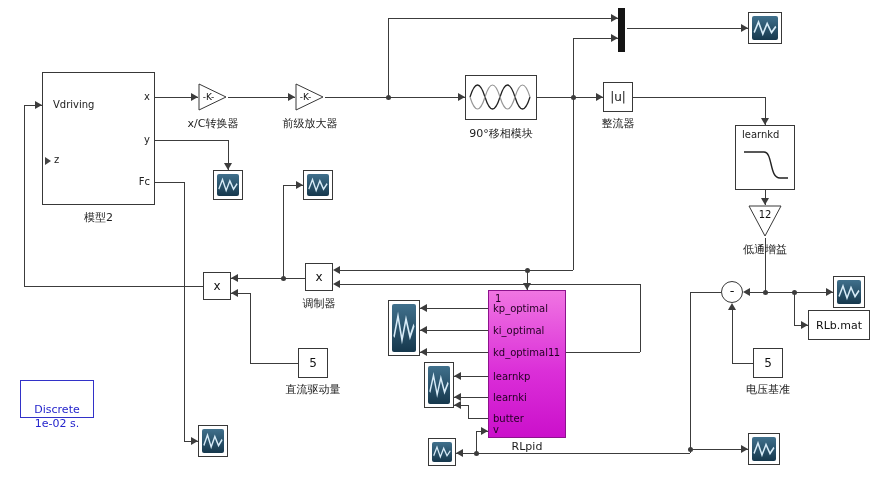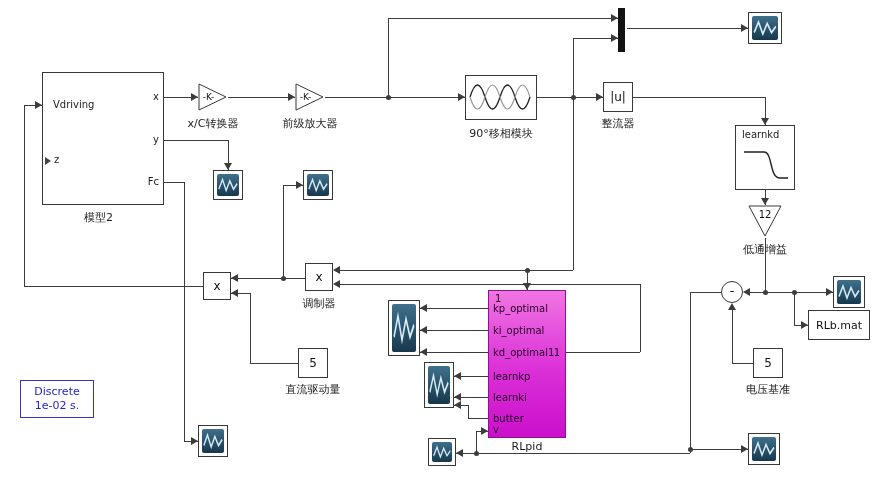--- a/index.html
+++ b/index.html
@@ -23,21 +23,21 @@
   .gain{position:absolute;}
   .gain svg{position:absolute;left:0;top:0;}
   .gtx{position:absolute;font-size:9px;color:#111;text-align:center;}
   .sum{position:absolute;border:1px solid #383838;border-radius:50%;background:#fff;box-sizing:border-box;}
   .sumsign{position:absolute;left:0;right:0;top:1px;text-align:center;font-size:13px;color:#111;}
   .rlpid{position:absolute;border:1px solid #8d128d;box-sizing:border-box;
          background:linear-gradient(180deg,#f075e2 0%,#db2fd8 55%,#cb10cb 100%);}
   .rlpid span{position:absolute;font-size:10px;color:#230023;white-space:nowrap;}
   .mux{position:absolute;background:#141414;}
   .ann{position:absolute;border:1px solid #3232c8;color:#2424cc;font-size:11px;text-align:center;
-       box-sizing:border-box;padding-top:4px;background:#fff;line-height:1.3;}
+       box-sizing:border-box;padding-top:22px;background:#fff;line-height:1.3;}
   .wm{position:absolute;font-size:14px;color:#b8b8b8;white-space:nowrap;}
   .txt12{font-size:12px;color:#111;}
   .txt11{font-size:11px;color:#111;}
 </style>
 </head>
 <body>
 
 <div class="canvas">
 
   <div class="ln" style="left:155px;top:97px;width:43px;height:1px"></div>
@@ -130,21 +130,21 @@
 
   <div class="dot" style="left:386px;top:95px"></div>
   <div class="dot" style="left:571px;top:95px"></div>
   <div class="dot" style="left:525px;top:268px"></div>
   <div class="dot" style="left:763px;top:290px"></div>
   <div class="dot" style="left:792px;top:290px"></div>
   <div class="dot" style="left:688px;top:447px"></div>
   <div class="dot" style="left:474px;top:451px"></div>
   <div class="dot" style="left:281px;top:276px"></div>
 
-  <div class="blk" style="left:42px;top:72px;width:122px;height:133px">
+  <div class="blk" style="left:42px;top:72px;width:113px;height:133px">
     <span class="pin" style="left:10px;top:26px">Vdriving</span>
     <span class="chev" style="left:2px;top:84px"></span>
     <span class="pin" style="left:11px;top:81px">z</span>
     <span class="pout" style="top:18px">x</span>
     <span class="pout" style="top:61px">y</span>
     <span class="pout" style="top:103px">Fc</span>
   </div>
   <div class="lbl" style="left:42px;top:210px;width:113px">模型2</div>
 
   <div class="gain" style="left:198px;top:83px;width:30px;height:28px">

